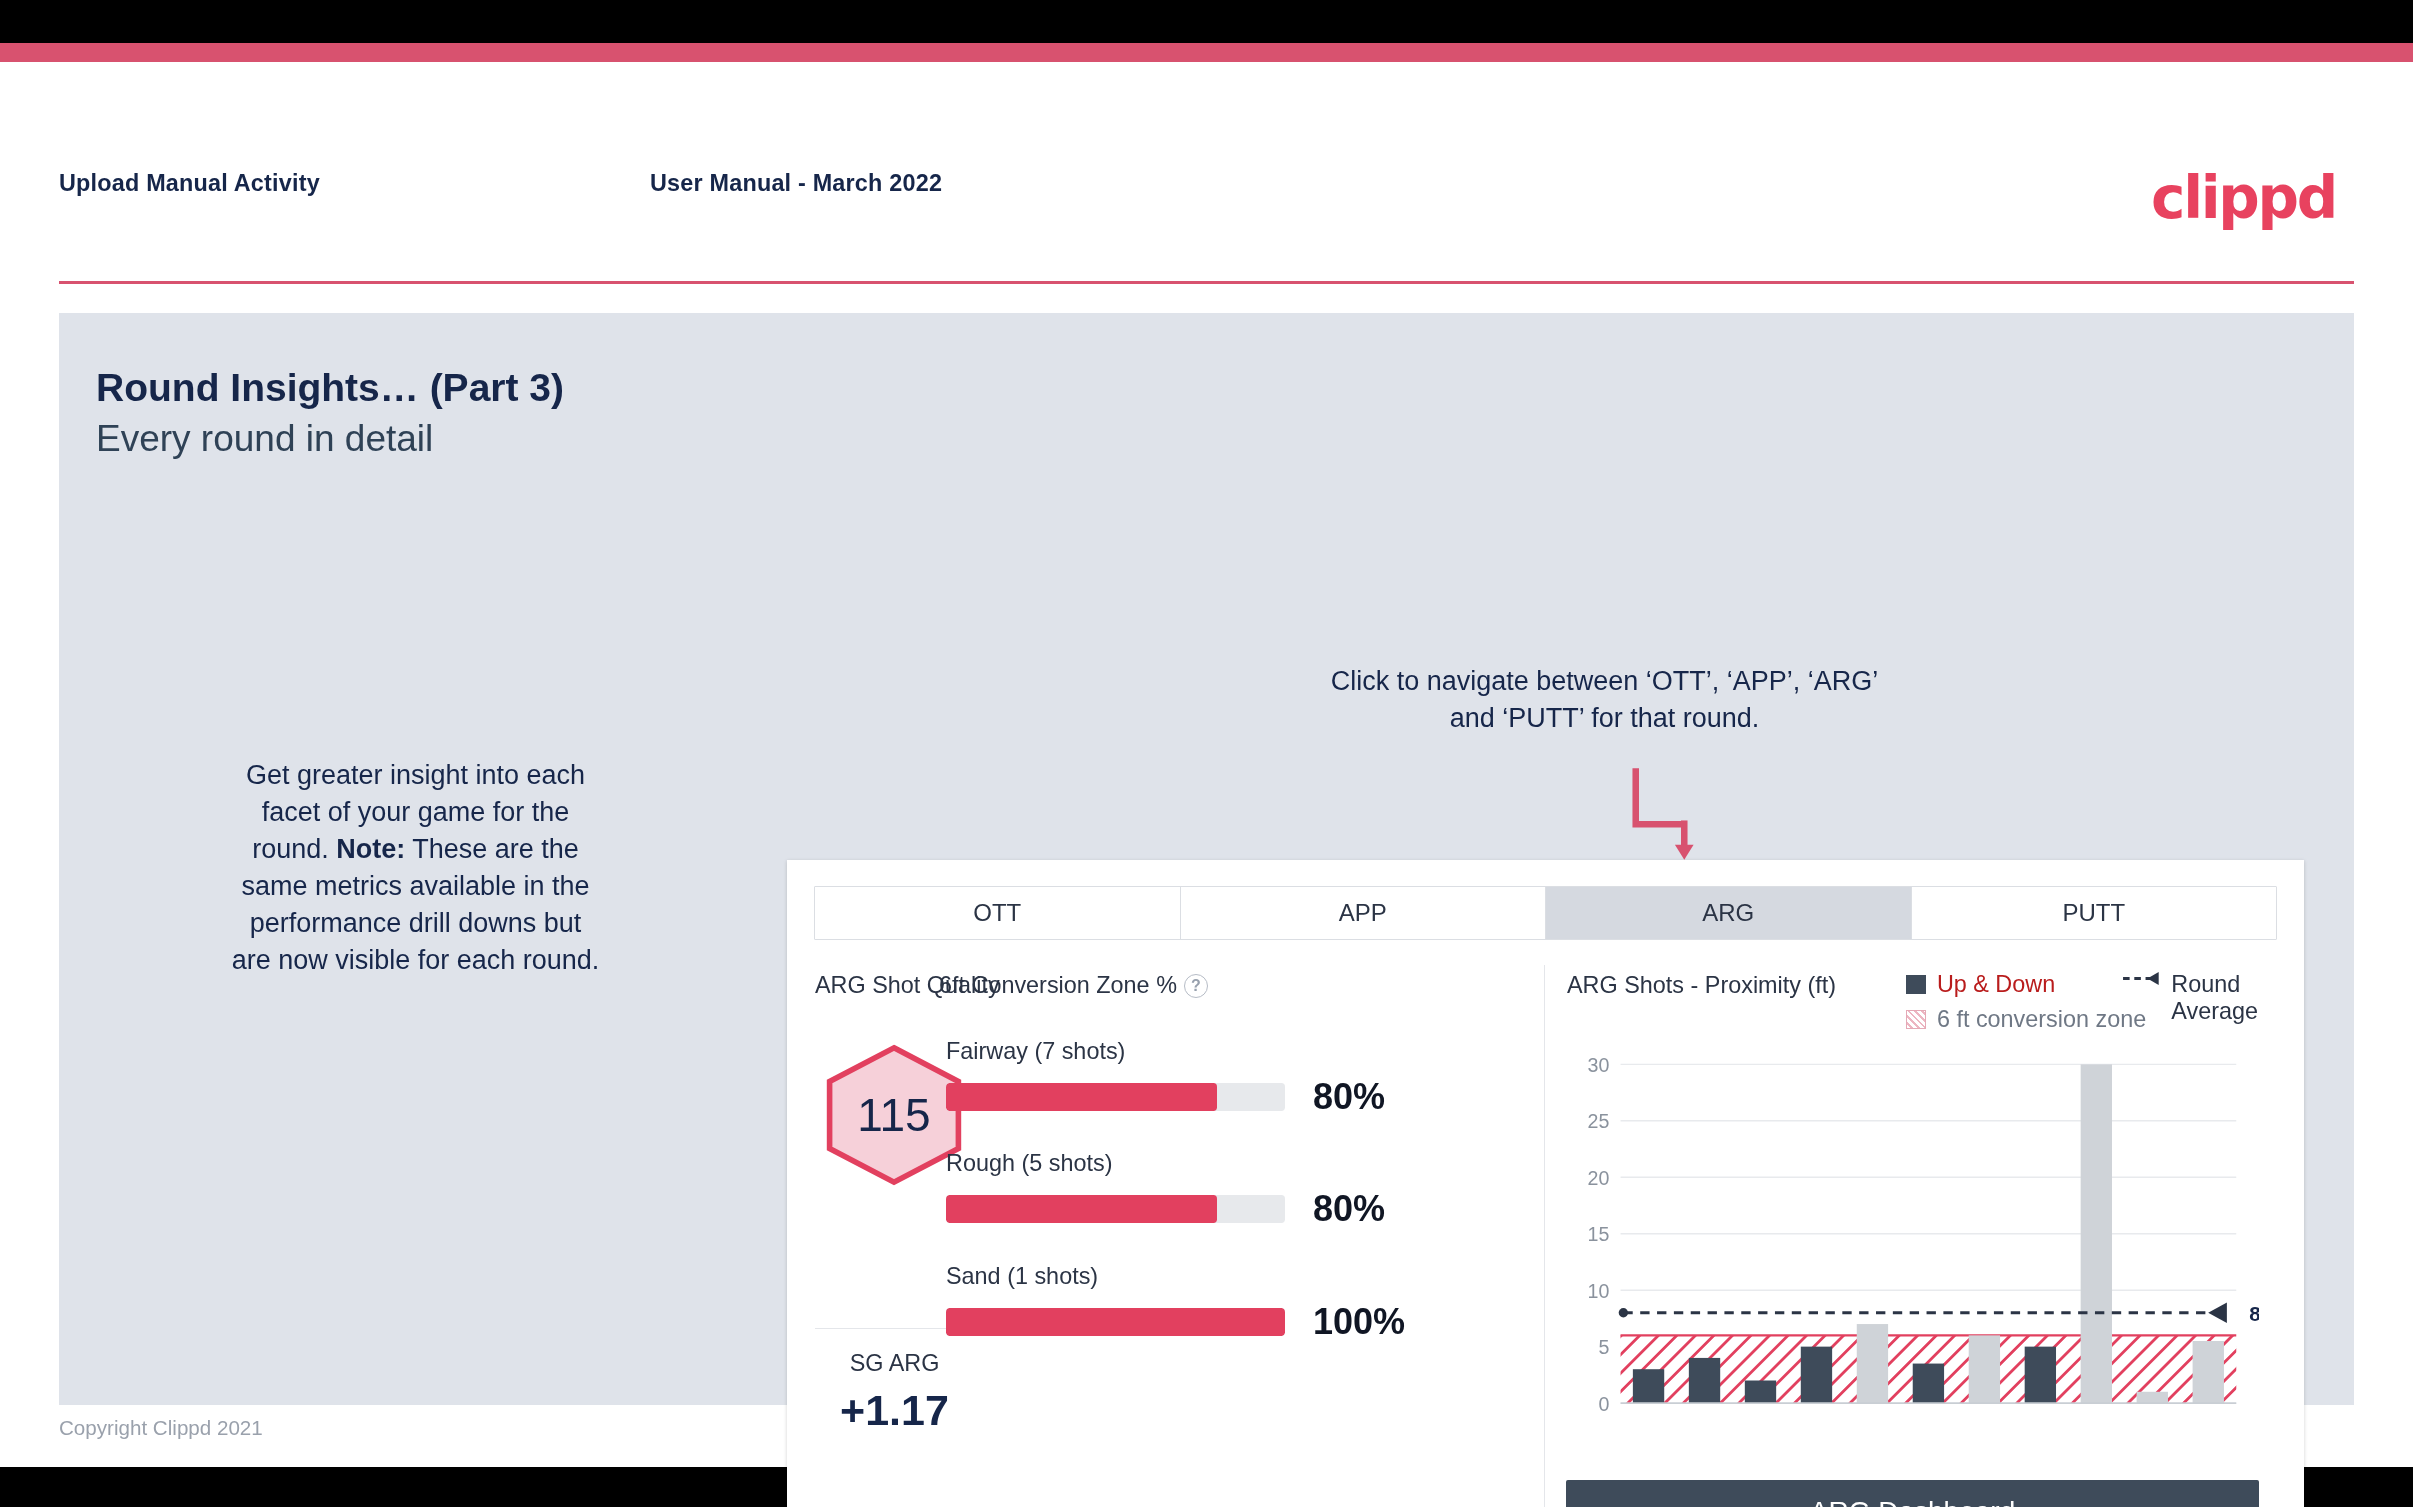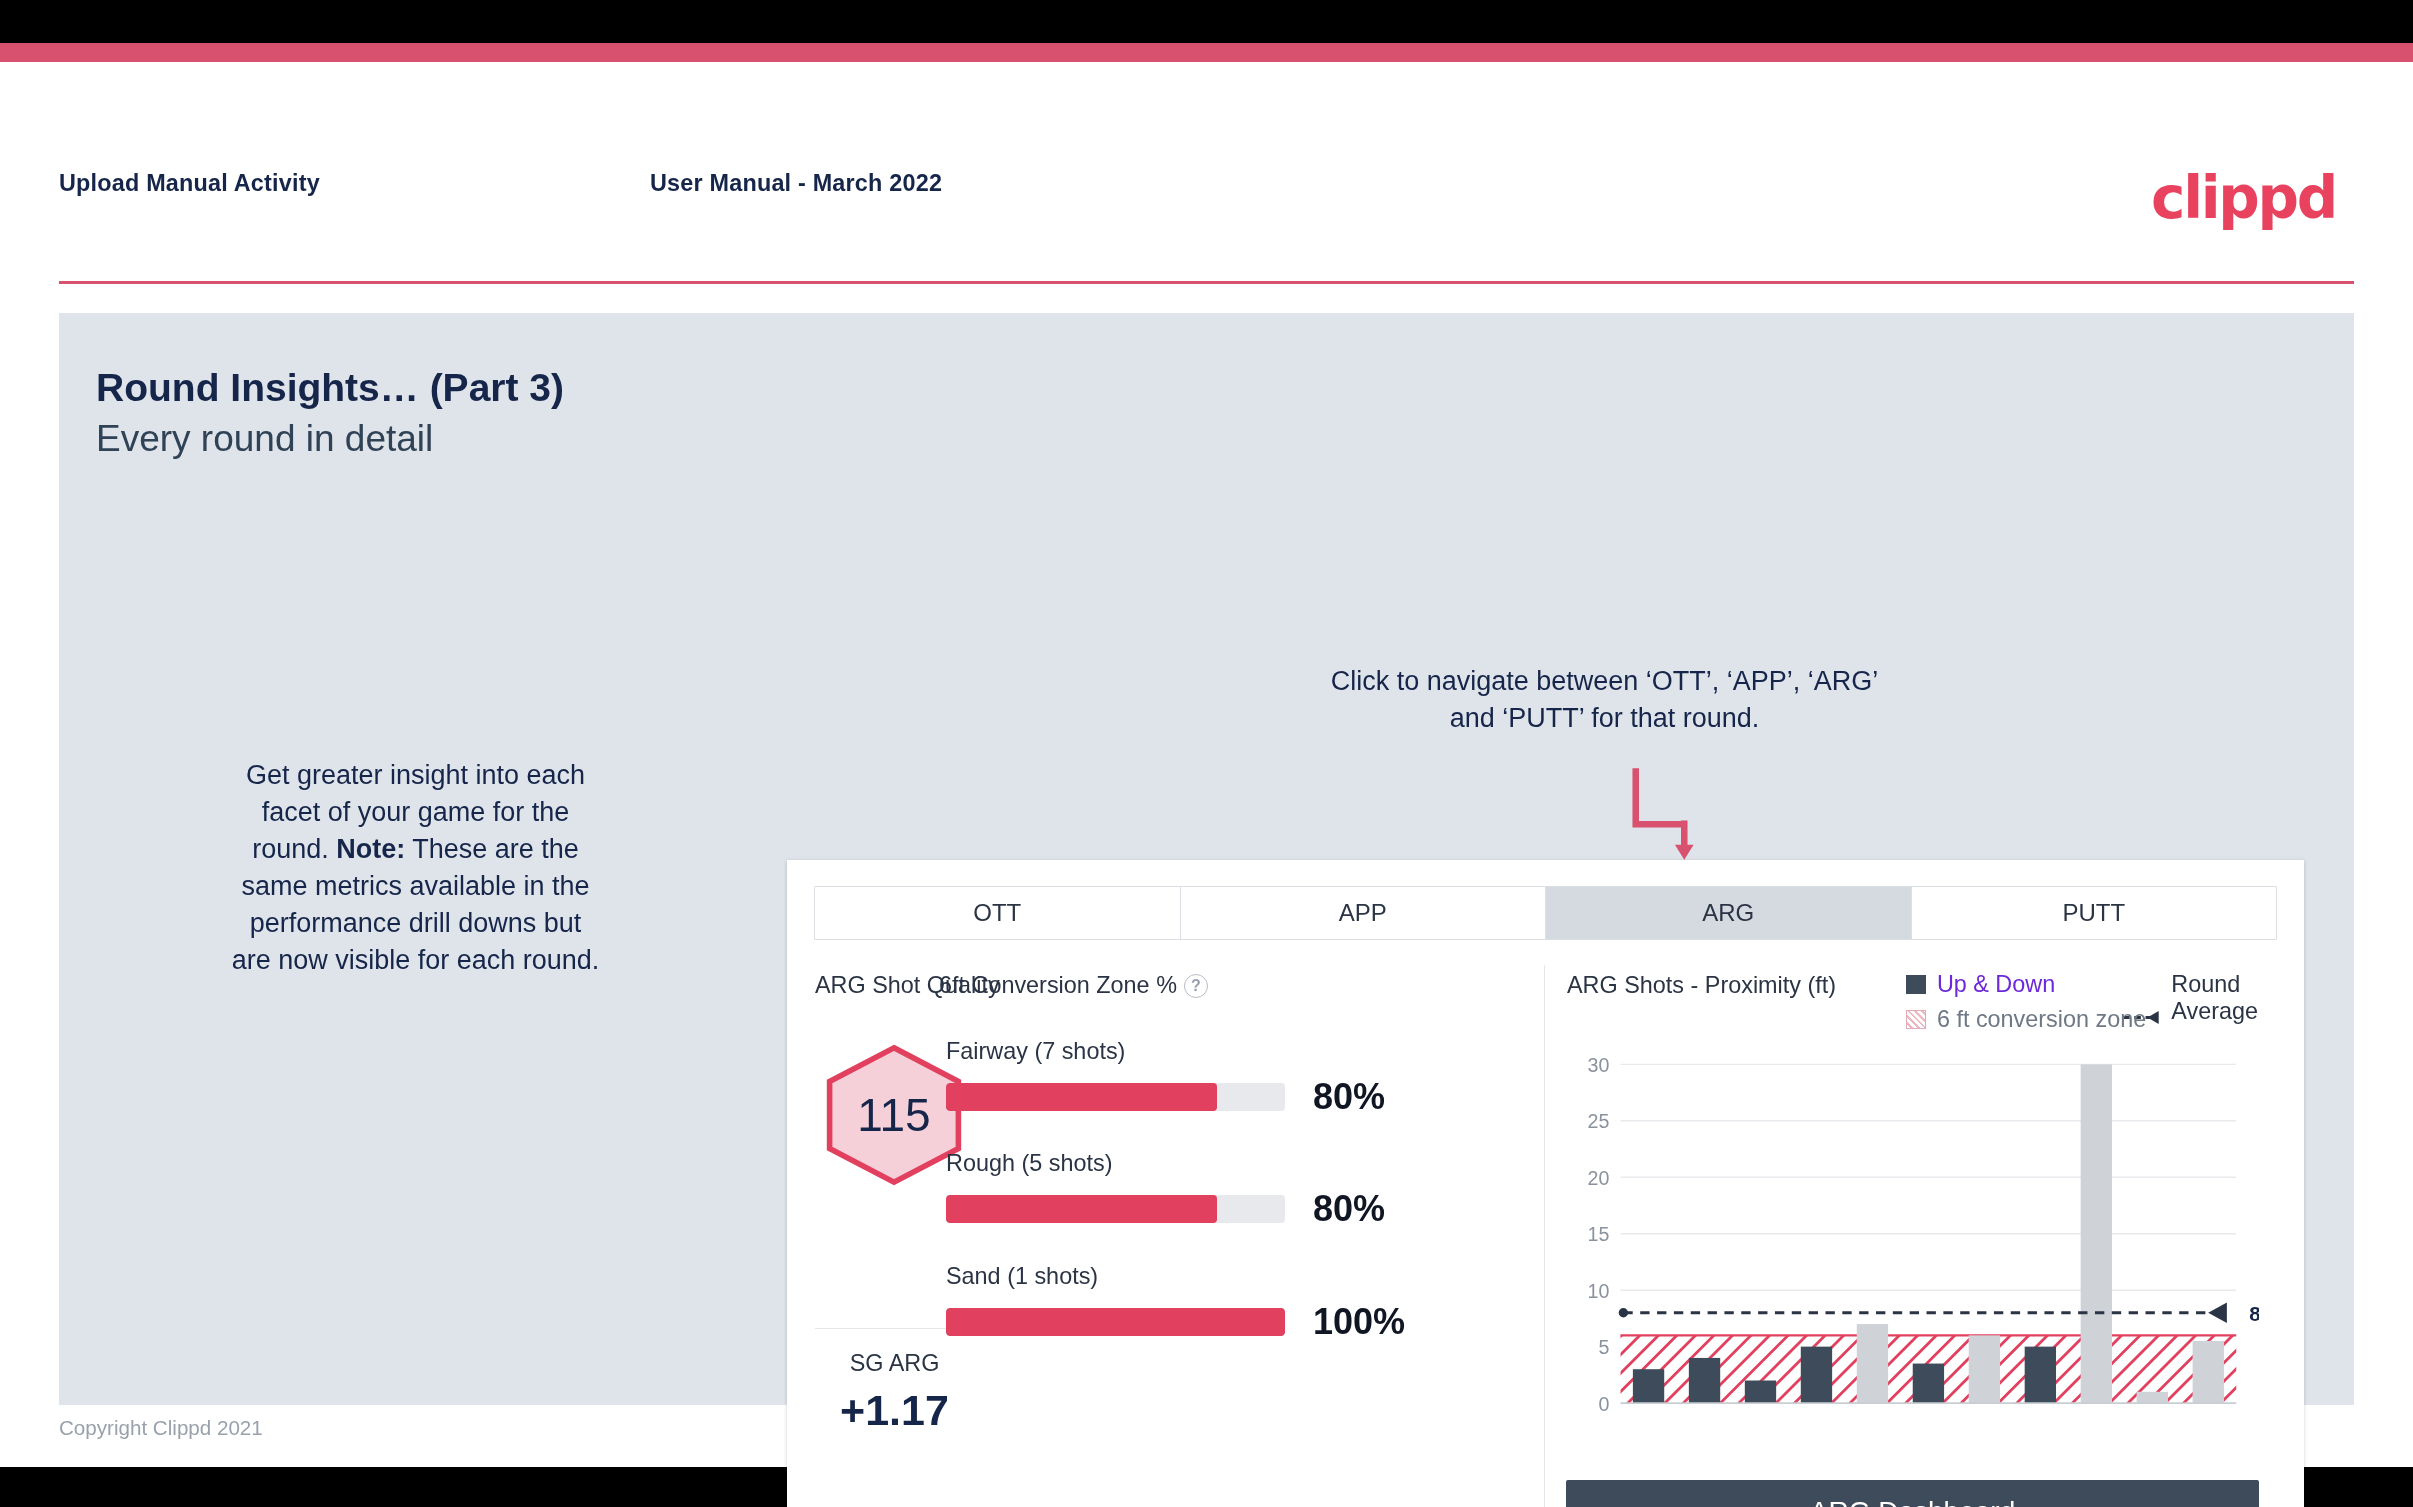--- a/index.html
+++ b/index.html
@@ -143,25 +143,25 @@
   .cz-track {
     width:339px; height:28px; background:#e7e9ec; border-radius:3.7px; overflow:hidden;
   }
   .cz-fill { height:100%; background:#e2405f; border-radius:3.7px; }
   .cz-pct { margin-left:28px; font-size:36px; font-weight:bold; color:#101624; }
 
   
   .chart-title { position:absolute; left:780px; top:112px; font-size:23.4px; color:#2b3445; }
   .legend1 {
     position:absolute; left:1119px; top:111px;
-    display:flex; align-items:center; gap:11.2px; font-size:23.4px; color:#6d28d9;
+    display:flex; align-items:center; gap:11.2px; font-size:23.4px; color:#b91c1c;
   }
   .legend2 {
     position:absolute; left:1336px; top:111px;
-    display:flex; align-items:flex-end; gap:11.2px; font-size:23.4px; color:#2b3445;
+    display:flex; align-items:flex-start; gap:11.2px; font-size:23.4px; color:#2b3445;
   }
   .legend3 {
     position:absolute; left:1119px; top:146px;
     display:flex; align-items:center; gap:11.2px; font-size:23.4px; color:#6f7885;
   }
   .sw-dark { width:19.7px; height:19.7px; background:#3e4b5a; }
   .sw-hatch {
     width:19.7px; height:19.7px; border:0.9px solid #e5a9b6;
     background:repeating-linear-gradient(45deg,#fff 0 2.8px,#edb6c2 2.8px 4.7px);
   }

